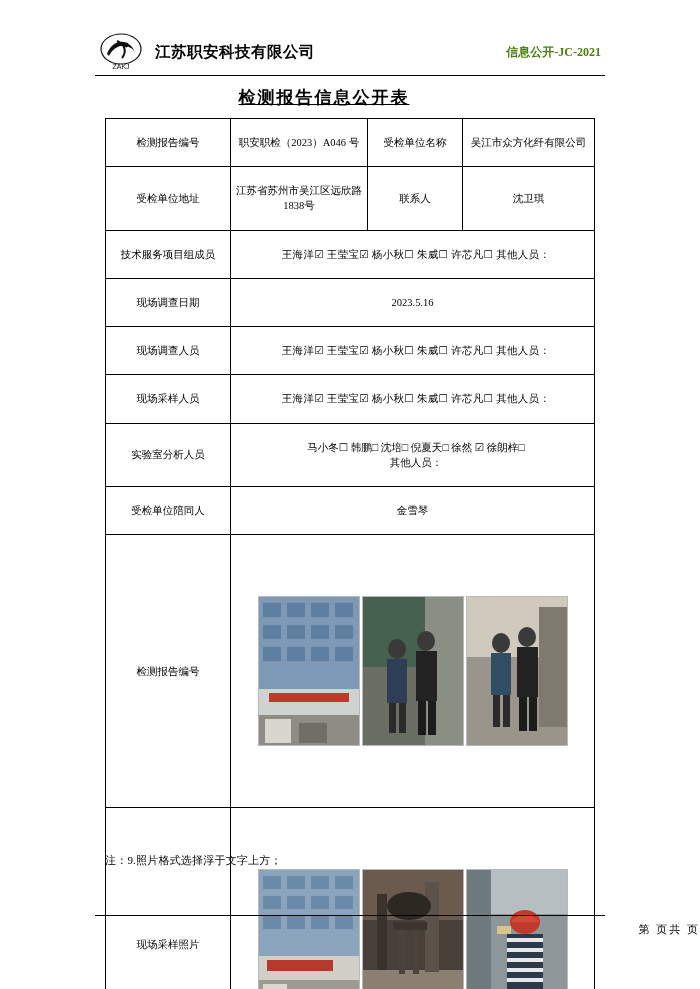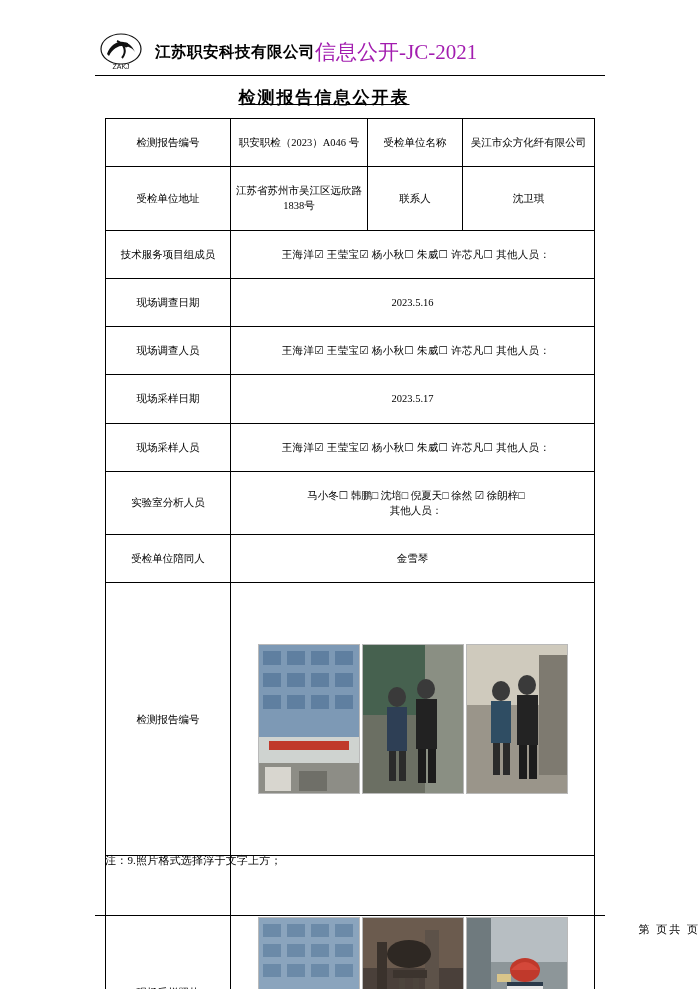--- a/index.html
+++ b/index.html
@@ -25,21 +25,21 @@
 
   
   .header {
     position: absolute;
     left: 95px;
     top: 28px;
     width: 510px;
     height: 48px;
     display: flex;
     align-items: center;
-    justify-content: flex-start;
+    justify-content: space-between;
   }
   .header-left {
     display: flex;
     align-items: center;
     gap: 8px;
   }
   .logo {
     width: 52px;
     height: 40px;
     position: relative;
@@ -48,23 +48,23 @@
   .logo svg { display: block; }
   .company-name {
     font-family: "Liberation Serif", serif;
     font-size: 15.5px;
     font-weight: bold;
     letter-spacing: 0.5px;
     white-space: nowrap;
   }
   .header-right {
     font-family: "Liberation Serif", serif;
-    font-size: 21px;
-    font-weight: normal;
-    color: #a21caf;
+    font-size: 12px;
+    font-weight: bold;
+    color: #4d7c0f;
     white-space: nowrap;
     padding-right: 4px;
   }
   .header-rule {
     position: absolute;
     left: 95px;
     top: 75px;
     width: 510px;
     border-top: 1.6px solid #000;
   }
@@ -211,24 +211,20 @@
       <td class="lbl">技术服务项目组成员</td>
       <td colspan="3" class="members">王海洋☑  王莹宝☑  杨小秋☐  朱威☐  许芯凡☐  其他人员：</td>
     </tr>
     <tr>
       <td class="lbl">现场调查日期</td>
       <td colspan="3">2023.5.16</td>
     </tr>
     <tr>
       <td class="lbl">现场调查人员</td>
       <td colspan="3" class="members">王海洋☑  王莹宝☑  杨小秋☐  朱威☐  许芯凡☐  其他人员：</td>
-    </tr>
-    <tr>
-      <td class="lbl">现场采样日期</td>
-      <td colspan="3">2023.5.17</td>
     </tr>
     <tr>
       <td class="lbl">现场采样人员</td>
       <td colspan="3" class="members">王海洋☑  王莹宝☑  杨小秋☐  朱威☐  许芯凡☐  其他人员：</td>
     </tr>
     <tr>
       <td class="lbl">实验室分析人员</td>
       <td colspan="3" class="lab-cell">
         <div>马小冬☐  韩鹏□  沈培□  倪夏天□  徐然 ☑  徐朗梓□</div>
         <div>其他人员：</div>

